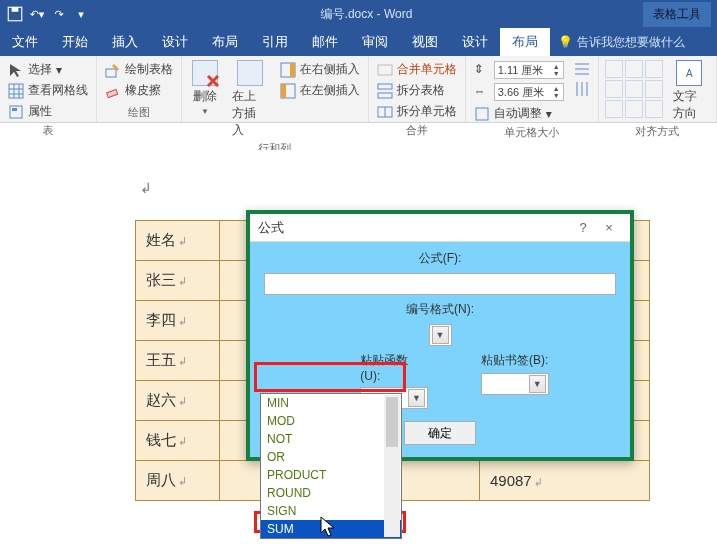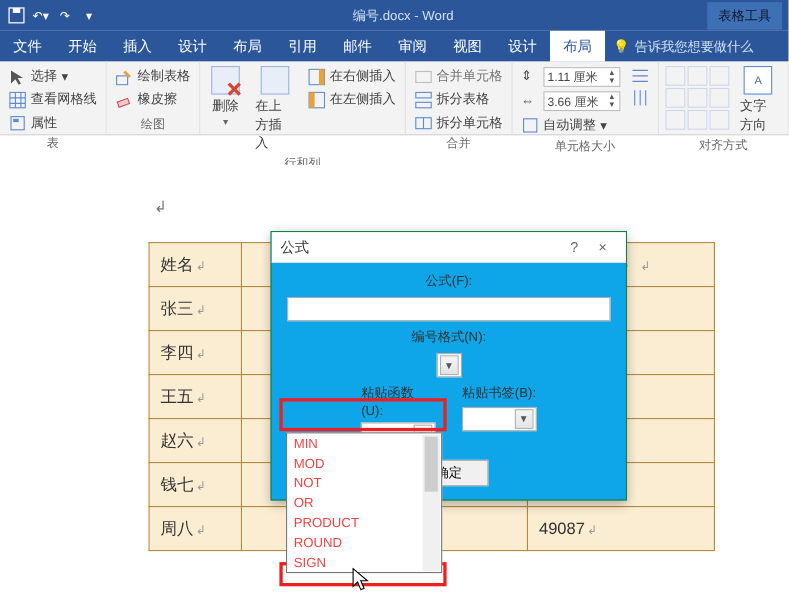--- a/index.html
+++ b/index.html
@@ -25,36 +25,36 @@
 .big-btn .ic { width:26px; height:26px; display:block; background:#e8eef7; border:1px solid #9db5d9;}
 .spin { width:70px; height:18px; border:1px solid #bcbcbc; background:#fff; font-size:11px; padding:0 3px; display:flex; align-items:center; justify-content:space-between;}
 .spin .arrows{ display:flex; flex-direction:column; line-height:7px; font-size:7px; color:#555;}
 .doc-area { position:absolute; left:0; top:150px; right:-20px; bottom:0; background:#fff; overflow:hidden;}
 .page { position:absolute; left:110px; top:20px; width:590px; background:#fff; }
 .para-mark { position:absolute; left:30px; top:10px; color:#777; font-size:14px;}
 .tbl { border-collapse:collapse; margin-top:50px; margin-left:25px;}
 .tbl td { border:1.5px solid #b28b3f; background:#fbedd2; height:40px; font-size:15px; color:#333; padding:0 10px; white-space:nowrap;}
 .tbl td.hdr { font-weight:normal;}
 .tbl td .pm { color:#9b9b9b; font-size:11px; margin-left:2px;}
-.dialog { position:absolute; left:246px; top:210px; width:324px; background:#0ea5e9; border:1px solid #15803d; box-shadow:0 3px 10px rgba(0,0,0,.3);}
+.dialog { position:absolute; left:246px; top:210px; width:388px; background:#7dd3fc; border:4px solid #15803d; box-shadow:0 3px 10px rgba(0,0,0,.3);}
 .dlg-title { height:28px; background:#fff; display:flex; align-items:center; padding:0 8px; font-size:13px; color:#333; border-bottom:1px solid #ddd;}
 .dlg-title .sp{flex:1;}
 .dlg-title .wbtn{width:26px; text-align:center; color:#666; cursor:pointer; font-size:13px;}
 .dlg-body { padding:8px 14px 12px 14px; display:flex; flex-direction:column; gap:6px;align-items:center;}
 .dlg-body label { font-size:12px; color:#333; }
 .dlg-body input.txt { width:100%; height:22px; border:1px solid #abadb3; padding:0 4px; font-size:12px; background:#fff;}
 .row2 { display:flex; gap:24px;}
-.row2 > div { flex:1; display:flex; flex-direction:column; gap:4px;}
+.row2 > div { flex:1; display:flex; flex-direction:column; gap:4px;margin-left:29px;}
 .combo { height:22px; border:1px solid #abadb3; background:#fff; display:flex; align-items:center; justify-content:flex-end; padding:0 2px;}
 .combo .arr { width:17px; height:18px; border:1px solid #b0b0b0; background:linear-gradient(#f5f5f5,#e4e4e4); display:flex; align-items:center; justify-content:center; font-size:9px; color:#555;}
 .dlg-foot { display:flex; justify-content:flex-end; gap:14px; padding-top:6px;}
 .dlg-foot button { width:72px; height:24px; border:1px solid #adadad; background:#f0f0f0; font-size:12px; cursor:pointer;}
 .red-box { position:absolute; border:3px solid #ef1f1f; pointer-events:none;}
 .droplist { position:absolute; left:260px; top:393px; width:142px; background:#fff; border:1px solid #767676; z-index:5; }
-.droplist .item { padding:2px 6px; font-size:12px; color:#ef4444; cursor:pointer;}
+.droplist .item { padding:2px 6px; font-size:12px; color:#4d7c0f; cursor:pointer;}
 .droplist .item.sel { background:#0a55c3; color:#fff;}
 .scroll-thumb { position:absolute; right:1px; top:1px; width:16px; bottom:1px; background:#f0f0f0;}
 .scroll-thumb .th { position:absolute; left:2px; right:2px; top:2px; height:50px; background:#cdcdcd;}
 .cursor-svg{position:absolute; left:320px; top:516px; z-index:10; pointer-events:none;}
 .ic-svg{width:100%;height:100%;}
 </style>
 </head>
 <body>
 
 <div class="titlebar">
@@ -166,21 +166,21 @@
               </svg></span>
             <span>在左侧插入</span>
           </div>
       </div>
     </div>
     <div class="label">行和列</div>
   </div>
   <div class="ribbon-group">
     <div class="body">
         <div class="col">
-      <div class="rbtn-s" style="color:#737373">
+      <div class="rbtn-s" style="color:#c2410c">
             <span class="ic"><svg class="ic-svg" viewBox="0 0 16 16">
                 <rect x="1" y="3" width="14" height="10" fill="none" stroke="#bdbdbd"></rect>
               </svg></span>
             <span>合并单元格</span>
           </div>
       <div class="rbtn-s">
             <span class="ic"><svg class="ic-svg" viewBox="0 0 16 16">
                 <rect x="1" y="1" width="14" height="5" fill="none" stroke="#5b8bd0"></rect>
                 <rect x="1" y="10" width="14" height="5" fill="none" stroke="#5b8bd0"></rect>
               </svg></span>
@@ -344,20 +344,21 @@
   <div class="scroll-thumb">
       <div class="th"></div>
     </div>
   <div class="item">MIN</div>
   <div class="item">MOD</div>
   <div class="item">NOT</div>
   <div class="item">OR</div>
   <div class="item">PRODUCT</div>
   <div class="item">ROUND</div>
   <div class="item">SIGN</div>
+  <div class="item sel">SUM</div>
 </div>
 
 <div class="red-box" style="left:254px; top:362px; width:152px; height:30px;"></div>
 <div class="red-box" style="left:254px; top:511px; width:152px; height:22px;"></div>
 
 <svg class="cursor-svg" width="20" height="24" viewBox="0 0 20 24">
     <path d="M1 1 L1 17 L5 13 L8 20 L11 19 L8 12 L14 12 Z" fill="#fff" stroke="#000" stroke-width="1"></path>
   </svg>
 
 </body></html>

